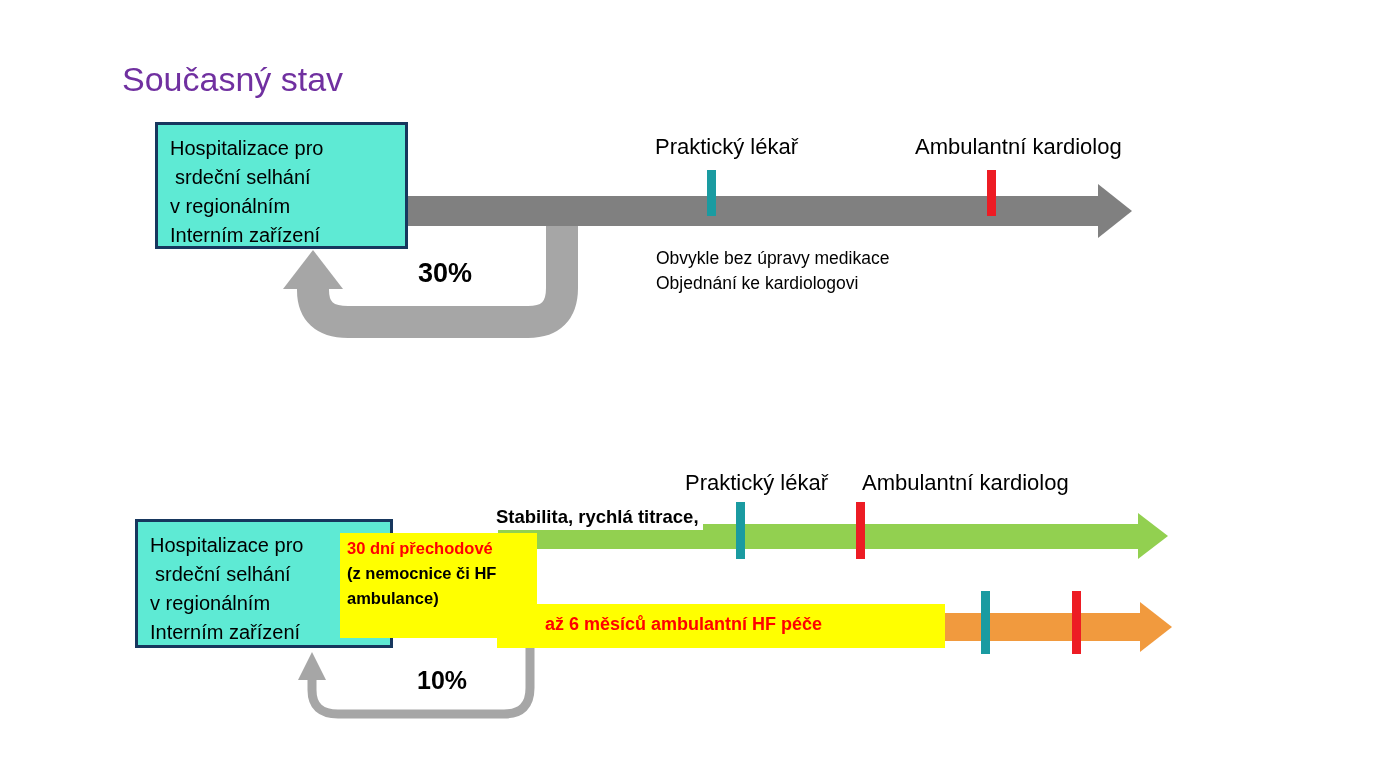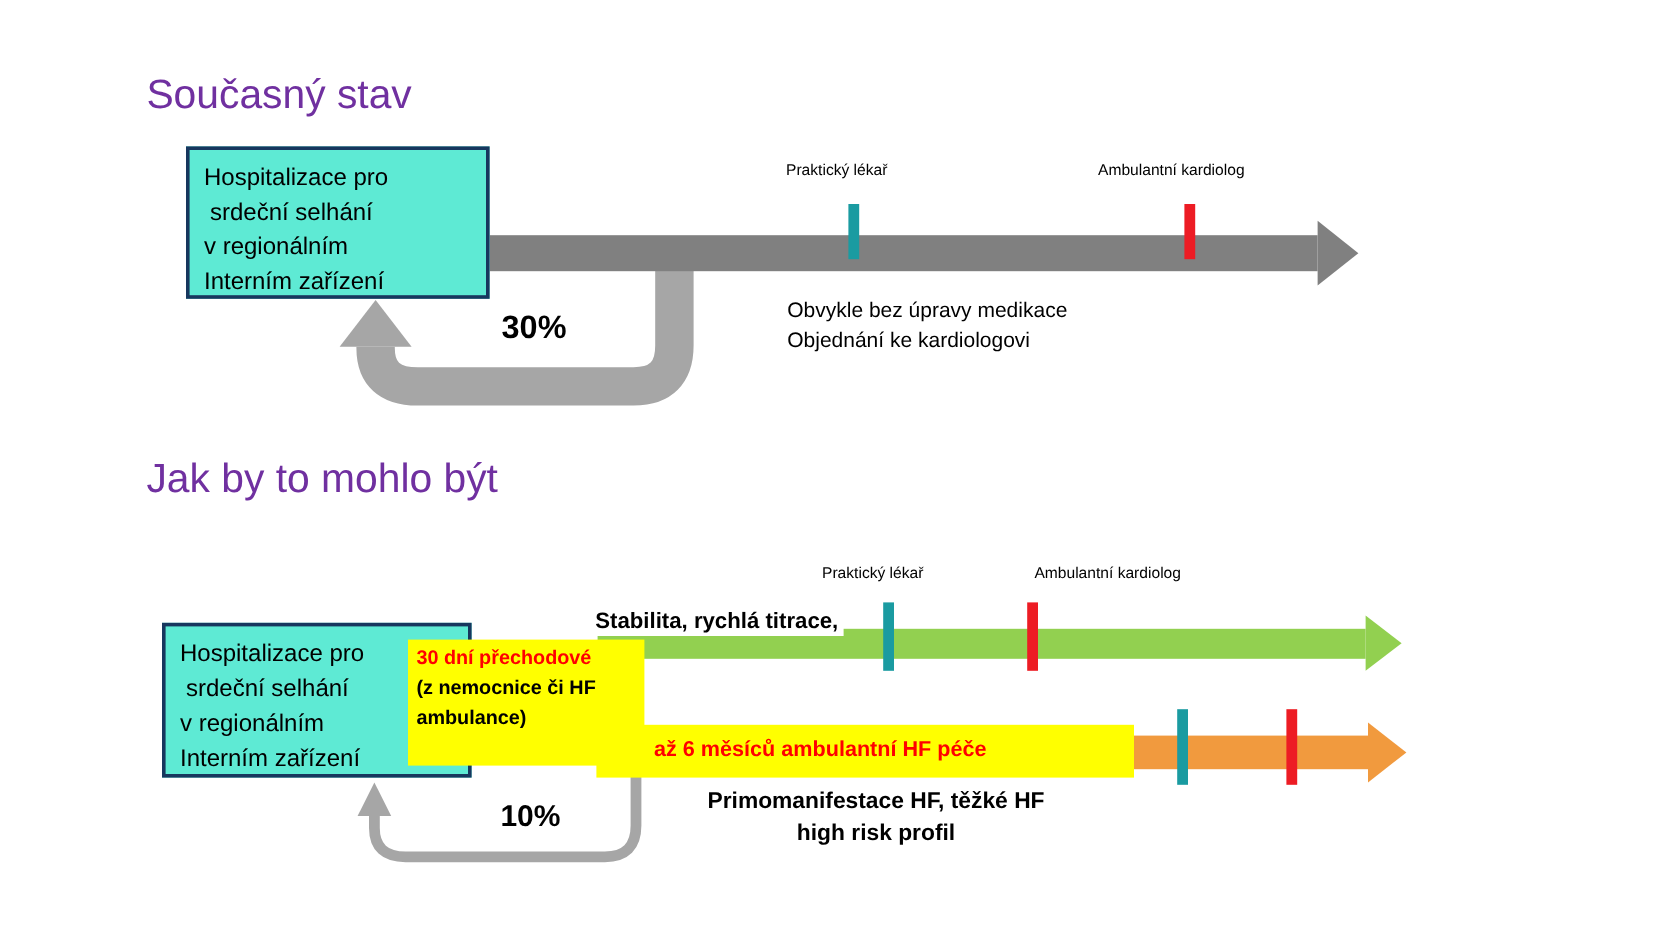--- a/index.html
+++ b/index.html
@@ -23,21 +23,21 @@
 
   .head { position:absolute; width:0; height:0; z-index:2; }
   .head-gray   { border-top:27px solid transparent; border-bottom:27px solid transparent; border-left:34px solid var(--gray); }
   .head-green  { border-top:23px solid transparent; border-bottom:23px solid transparent; border-left:30px solid var(--green); }
   .head-orange { border-top:25px solid transparent; border-bottom:25px solid transparent; border-left:32px solid var(--orange); }
 
   .tick { position:absolute; width:9px; z-index:3; }
   .tick-teal { background:var(--teal); }
   .tick-red  { background:var(--redmark); }
 
-  .marker-label { position:absolute; font-size:13px; white-space:nowrap; z-index:4; }
+  .marker-label { position:absolute; font-size:22px; white-space:nowrap; z-index:4; }
 
   .notes { font-size:17.5px; line-height:25px; z-index:4; }
 
   .pct { font-weight:bold; z-index:4; }
   .pct-30 { font-size:27px; }
   .pct-10 { font-size:25px; }
 
   .loop-svg { position:absolute; z-index:1; }
   .loop-path { stroke:var(--loopgray); fill:none; }
   .loop-head { fill:var(--loopgray); }
@@ -91,21 +91,20 @@
   <div class="marker-label" style="left:655px; top:134px;">Praktický lékař</div>
   <div class="marker-label" style="left:915px; top:134px;">Ambulantní kardiolog</div>
 
   <div class="abs notes" style="left:656px; top:246px;">
     <div>Obvykle bez úpravy medikace</div>
     <div>Objednání ke kardiologovi</div>
   </div>
 
   <div class="abs pct pct-30" style="left:418px; top:258px;">30%</div>
 
-  <div class="abs section-title" style="left:122px; top:380px;">Jak by to mohlo být</div>
 
   <svg class="loop-svg" style="left:280px; top:632px;" width="270" height="100">
     <path class="loop-path" stroke-width="9" d="M 250 10 L 250 56 Q 250 82 224 82 L 58 82 Q 32 82 32 58 L 32 48"></path>
     <polygon class="loop-head" points="18,48 46,48 32,20"></polygon>
   </svg>
 
   <div class="bar bar-green" style="left:498px; top:524px; width:640px; height:25px;"></div>
   <div class="head head-green" style="left:1138px; top:513px;"></div>
 
   <div class="bar bar-orange" style="left:498px; top:613px; width:642px; height:28px;"></div>
@@ -132,20 +131,16 @@
   <div class="tick tick-red" style="left:856px; top:502px; height:57px;"></div>
 
   <div class="marker-label" style="left:685px; top:470px;">Praktický lékař</div>
   <div class="marker-label" style="left:862px; top:470px;">Ambulantní kardiolog</div>
 
   <div class="abs hl-strip" style="left:497px; top:604px;">až 6 měsíců ambulantní HF péče</div>
 
   <div class="tick tick-teal" style="left:981px; top:591px; height:63px;"></div>
   <div class="tick tick-red" style="left:1072px; top:591px; height:63px;"></div>
 
-  <div class="abs orange-caption" style="left:565px; top:654px;">
-    <div>Primomanifestace HF, těžké HF</div>
-    <div>high risk profil</div>
-  </div>
 
   <div class="abs pct pct-10" style="left:417px; top:666px;">10%</div>
 
 </div>
 
 </body></html>

